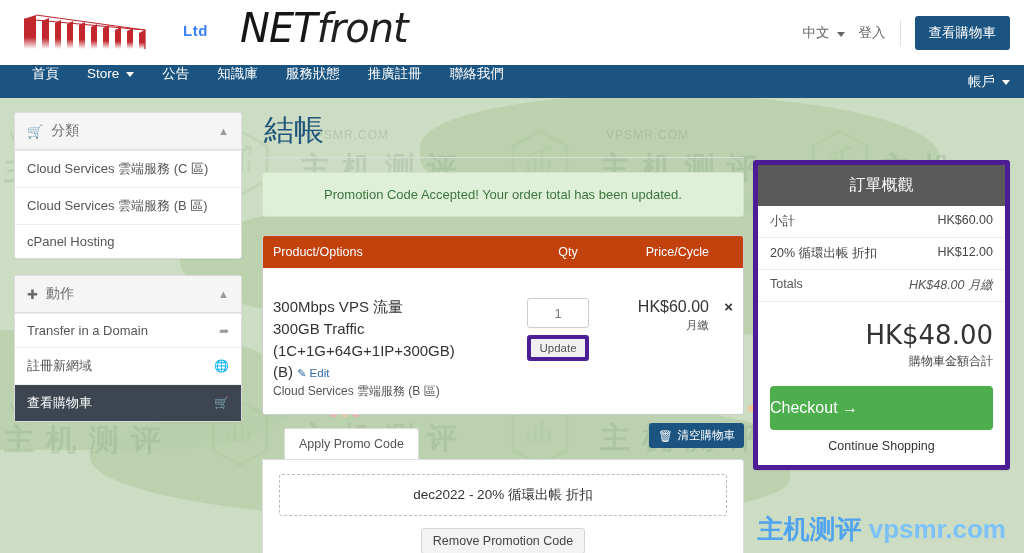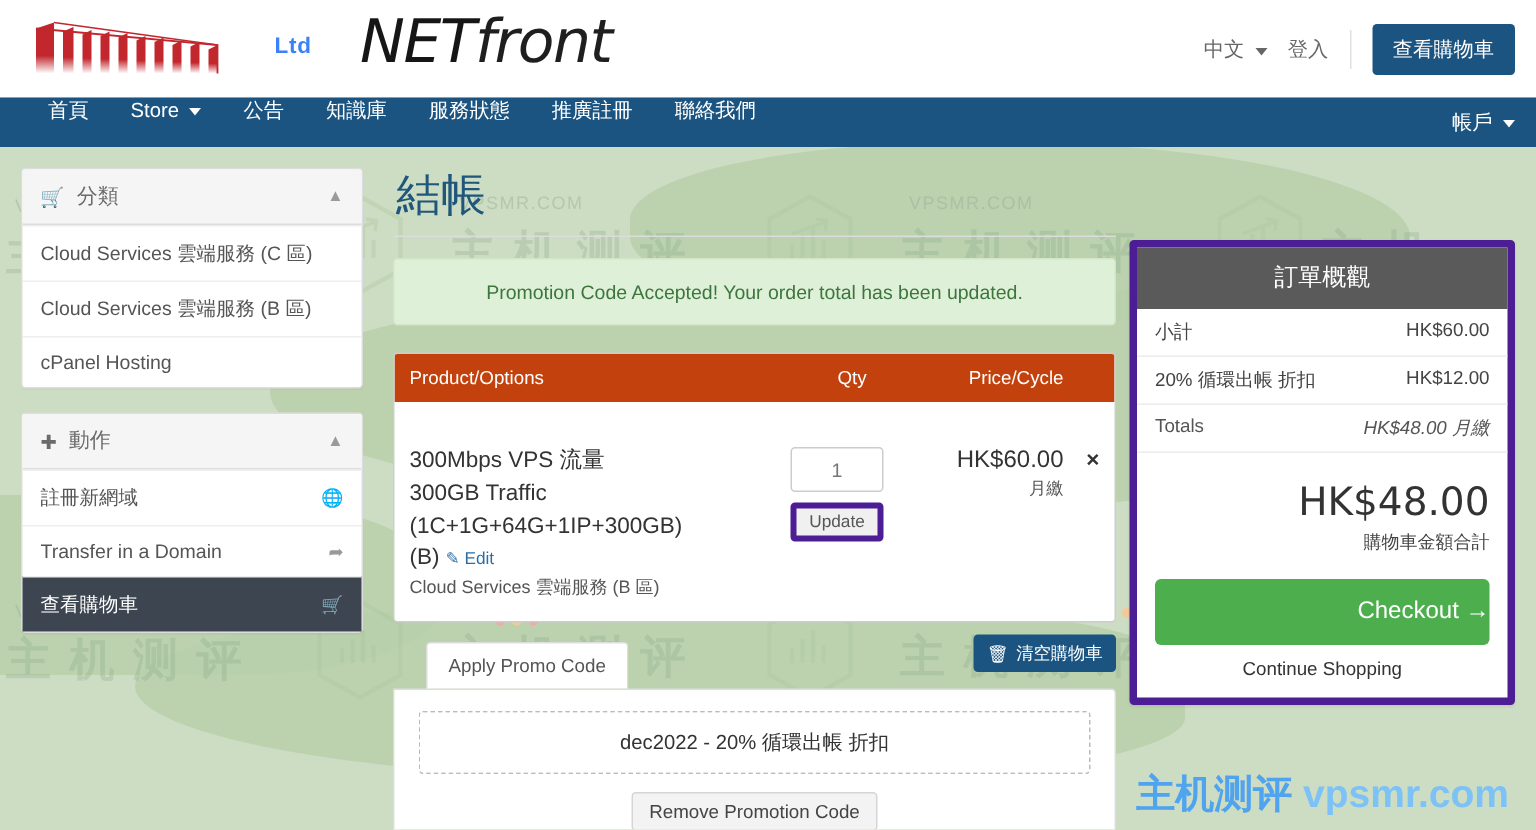--- a/index.html
+++ b/index.html
@@ -130,21 +130,21 @@
   #sum-head { background:#5a5a5a; color:#fff; text-align:center; font-size:16px;
               padding:10px 0; }
   .sum-row { display:flex; justify-content:space-between; padding:7px 12px;
              font-size:12.5px; color:#444; border-bottom:1px solid #ececec; }
   .sum-row.totals { color:#555; }
   .sum-row.totals .v { font-style:italic; color:#555; }
   #sum-big { text-align:right; padding:18px 12px 2px 12px; }
   #sum-big .amt { font-size:26px; color:#333; font-family:"DejaVu Sans", sans-serif; }
   #sum-big .lbl { font-size:12px; color:#444; margin-top:3px; }
   #checkout-btn { display:block; margin:14px 12px 0 12px; background:#4cae4c;
-                  color:#fff; text-align:right; font-size:16px; padding:13px 0;
+                  color:#fff; text-align:left; font-size:16px; padding:13px 0;
                   border-radius:4px; cursor:pointer; }
   #continue { display:block; text-align:center; font-size:12.5px; color:#333;
               padding:9px 0 12px 0; cursor:pointer; }
 
   
   #bottom-wm { position:absolute; right:18px; bottom:6px; z-index:9;
                font-size:26px; font-weight:bold; color:#64b5f6; white-space:nowrap; }
   #bottom-wm .cn { color:#4fa3ef; }
   #bottom-wm .en { color:#7cc2f7; font-weight:bold; }
 </style>
@@ -300,26 +300,26 @@
         </div>
     </div>
 
     <div class="panel">
       <div class="panel-head">
         <span class="ph-icon">✚</span>
         <span>動作</span>
         <span class="ph-chev">▲</span>
       </div>
       <div class="side-item">
+        <span>Transfer in a Domain</span>
+        <span class="si-ic">➦</span>
+      </div>
+      <div class="side-item">
         <span>註冊新網域</span>
         <span class="si-ic">🌐</span>
-      </div>
-      <div class="side-item">
-        <span>Transfer in a Domain</span>
-        <span class="si-ic">➦</span>
       </div>
       <div class="side-item active">
         <span>查看購物車</span>
         <span class="si-ic">🛒</span>
       </div>
     </div>
   </div>
 
   <div id="main">
     <h1 id="page-title">結帳</h1>

